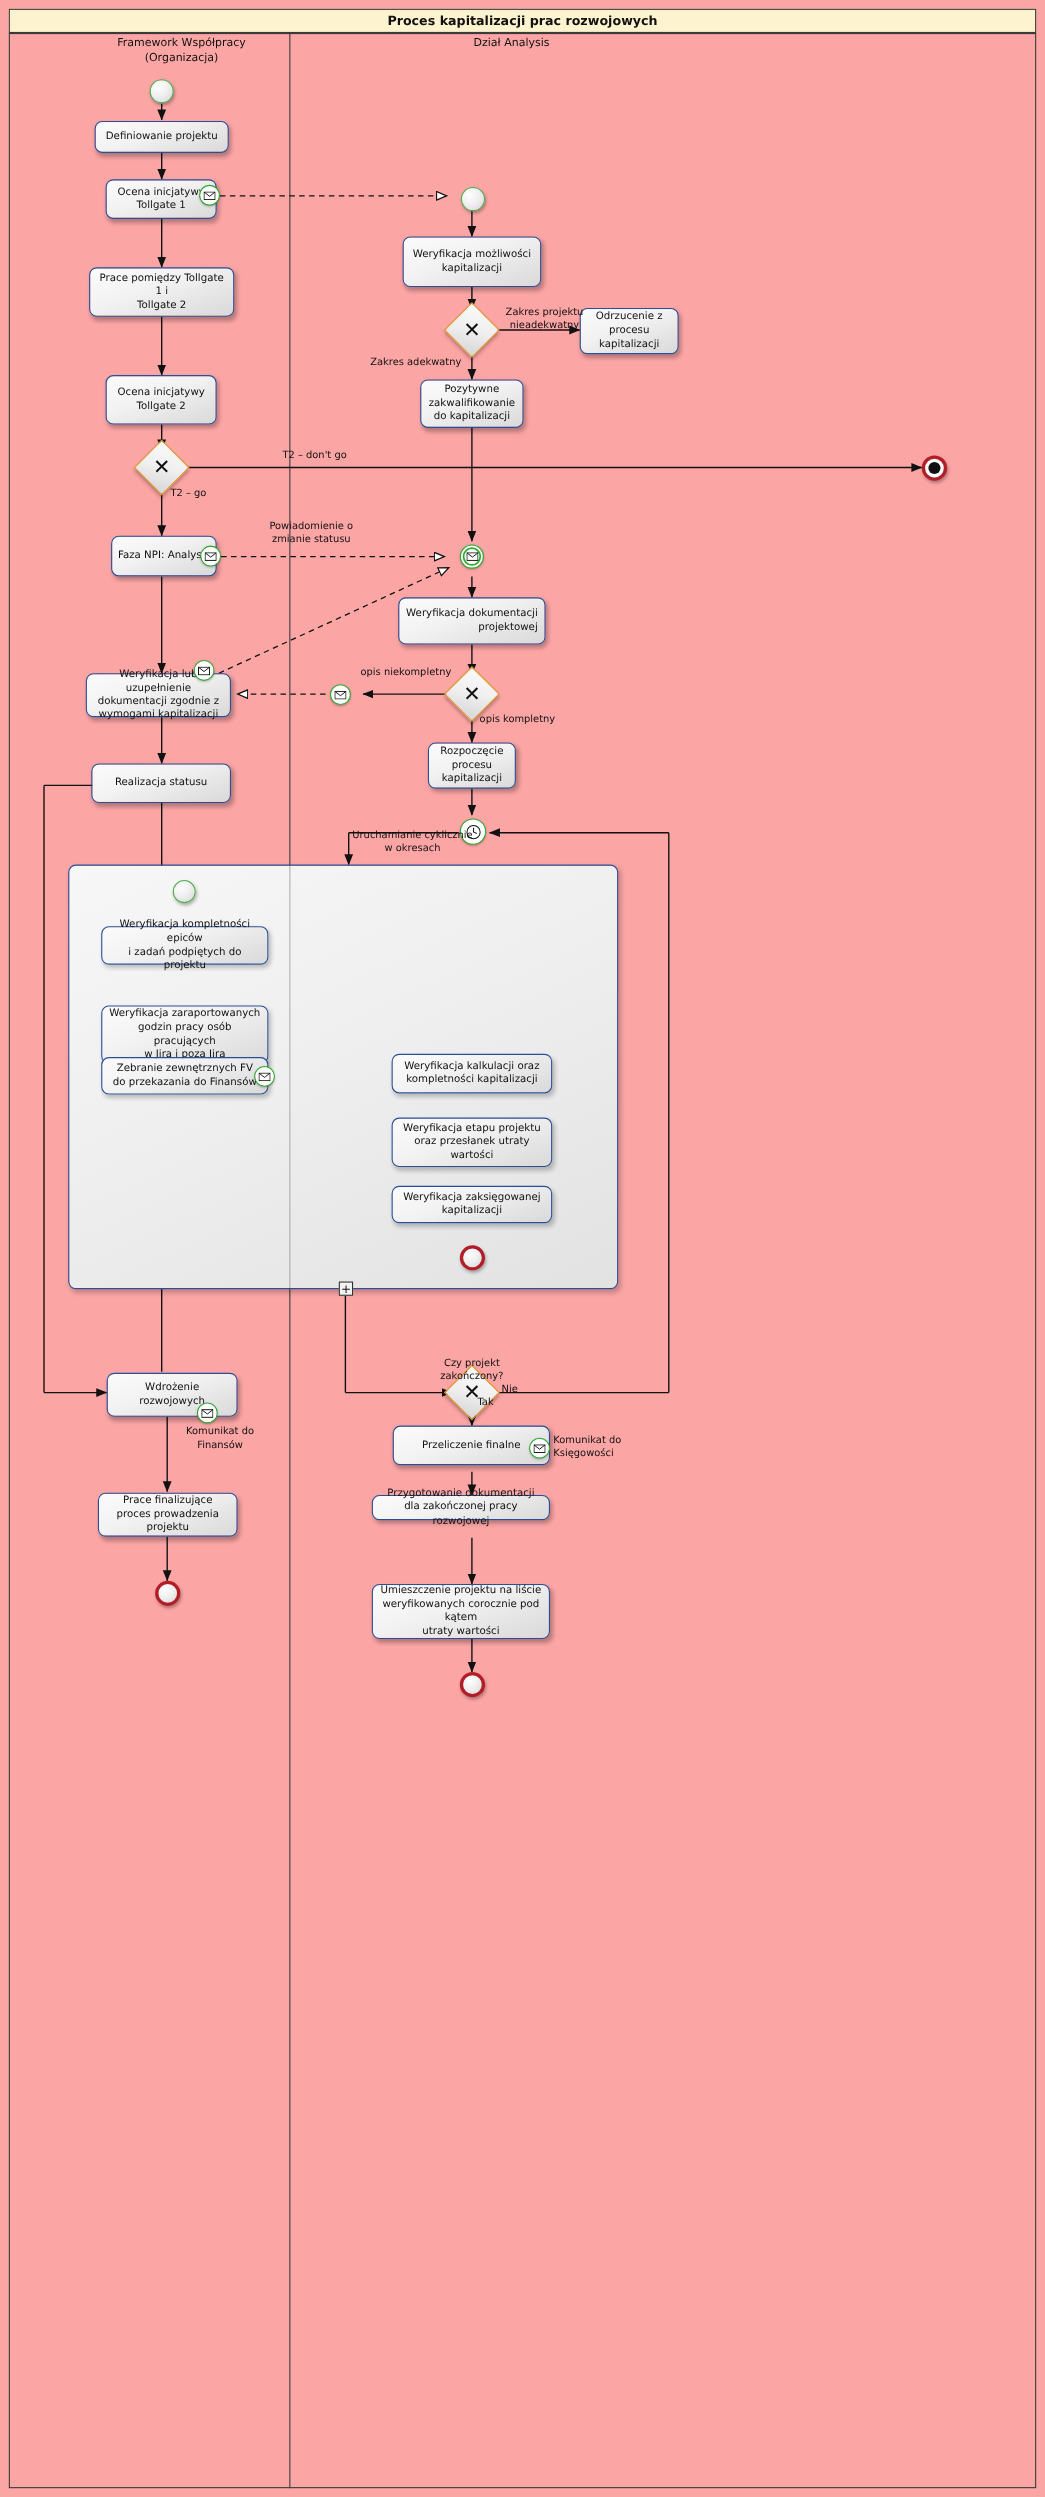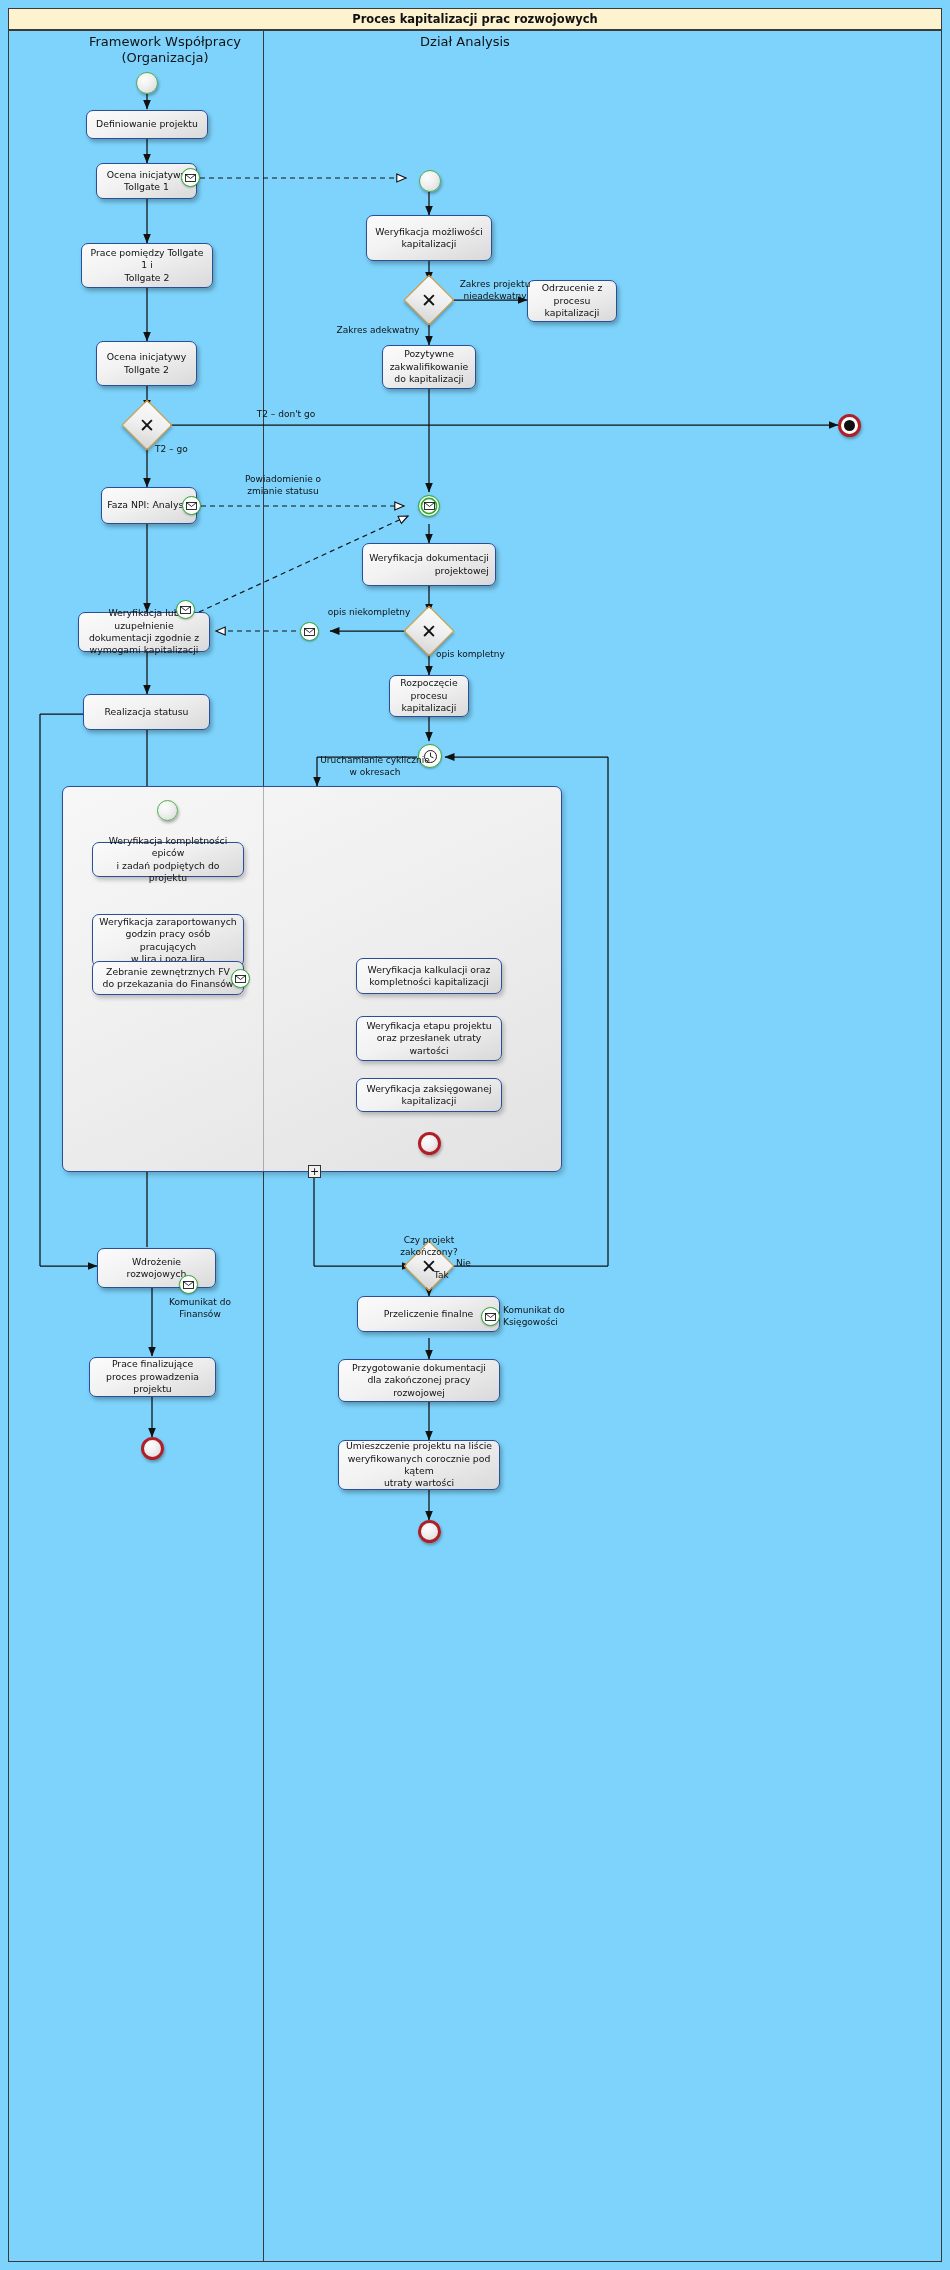--- a/index.html
+++ b/index.html
@@ -1,25 +1,25 @@
 <!DOCTYPE html>
 <html><head>
 <meta charset="utf-8">
 <style>
   html,body{margin:0;padding:0;background:#ffffff;}
   body{font-family:"DejaVu Sans","Liberation Sans",sans-serif;}
-  #canvas{position:relative;width:950px;height:2270px;background:#7dd3fc;overflow:hidden;}
+  #canvas{position:relative;width:950px;height:2270px;background:#fca5a5;overflow:hidden;}
   svg#wires{position:absolute;left:0;top:0;width:950px;height:2270px;pointer-events:none;}
 
   
   .pool{position:absolute;border:1px solid #3a3a3a;background:transparent;box-sizing:border-box;}
   .pool-title{position:absolute;box-sizing:border-box;background:#fdf3cf;border:1px solid #3a3a3a;
     display:flex;align-items:center;justify-content:center;font-size:11.5px;font-weight:bold;color:#111;}
   .lane-divider{position:absolute;background:#3a3a3a;width:1px;}
-  .lane-label{position:absolute;text-align:center;font-size:13px;color:#111;line-height:1.25;}
+  .lane-label{position:absolute;text-align:center;font-size:10px;color:#111;line-height:1.25;}
 
   
   .task{position:absolute;box-sizing:border-box;border:1.4px solid #2a4f96;border-radius:7px;
     background:linear-gradient(160deg,#fbfbfb 0%,#f2f2f2 42%,#d9d9d9 100%);
     box-shadow:2px 3px 4px rgba(0,0,0,.28);
     display:flex;align-items:center;justify-content:center;text-align:center;
     font-size:9.3px;color:#111;line-height:1.33;padding:2px 5px;}
   .task.onsub{box-shadow:2px 3px 4px rgba(0,0,0,.22);}
 
   
@@ -290,21 +290,21 @@
   <div class="ev ev-int" style="left:481px;top:1307px;width:19px;height:19px;">
     <span class="ev-glyph">
       <svg width="11" height="8" viewBox="0 0 14 10">
           <rect x="0.6" y="0.6" width="12.8" height="8.8" fill="#fff" stroke="#111" stroke-width="1.1"></rect>
           <path d="M0.6,0.6 L7,5.6 L13.4,0.6" fill="none" stroke="#111" stroke-width="1.1"></path>
         </svg>
     </span>
   </div>
   <div class="lbl left" style="left:503px;top:1305px;width:96px;">Komunikat do<br>Księgowości</div>
 
-  <div class="task" style="left:338px;top:1359px;width:162px;height:43px;">Przygotowanie dokumentacji<br>dla zakończonej pracy rozwojowej</div>
+  <div class="task" style="left:338px;top:1359px;width:162px;height:23px;">Przygotowanie dokumentacji<br>dla zakończonej pracy rozwojowej</div>
 
   <div class="task" style="left:338px;top:1440px;width:162px;height:50px;">Umieszczenie projektu na liście<br>weryfikowanych corocznie pod kątem<br>utraty wartości</div>
 
   <div class="ev ev-end" style="left:418px;top:1520px;width:23px;height:23px;"></div>
 
   <div class="lbl" style="left:443px;top:279px;width:104px;">Zakres projektu<br>nieadekwatny</div>
   <div class="lbl" style="left:328px;top:325px;width:100px;">Zakres adekwatny</div>
   <div class="lbl" style="left:238px;top:409px;width:96px;">T2 – don't go</div>
   <div class="lbl left" style="left:155px;top:444px;width:70px;">T2 – go</div>
   <div class="lbl" style="left:228px;top:474px;width:110px;">Powiadomienie o<br>zmianie statusu</div>

